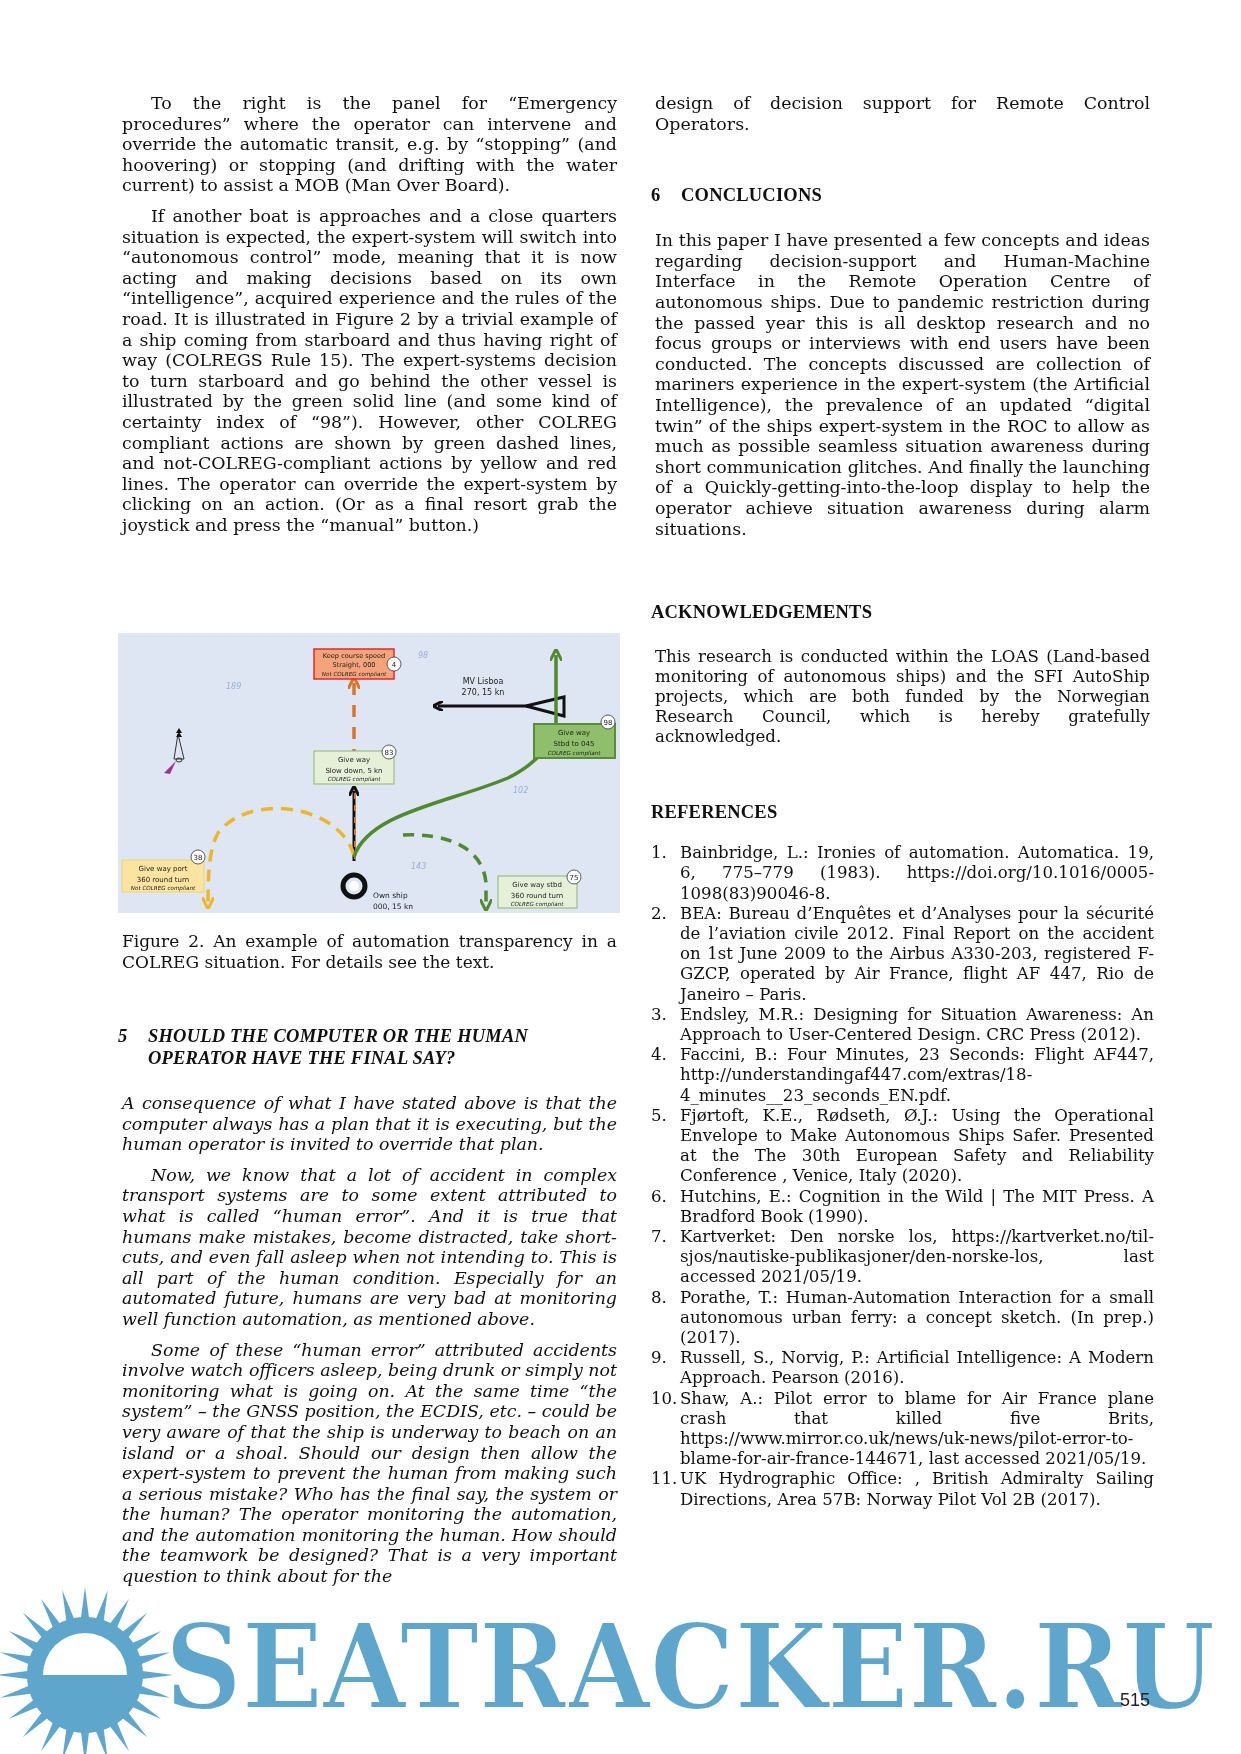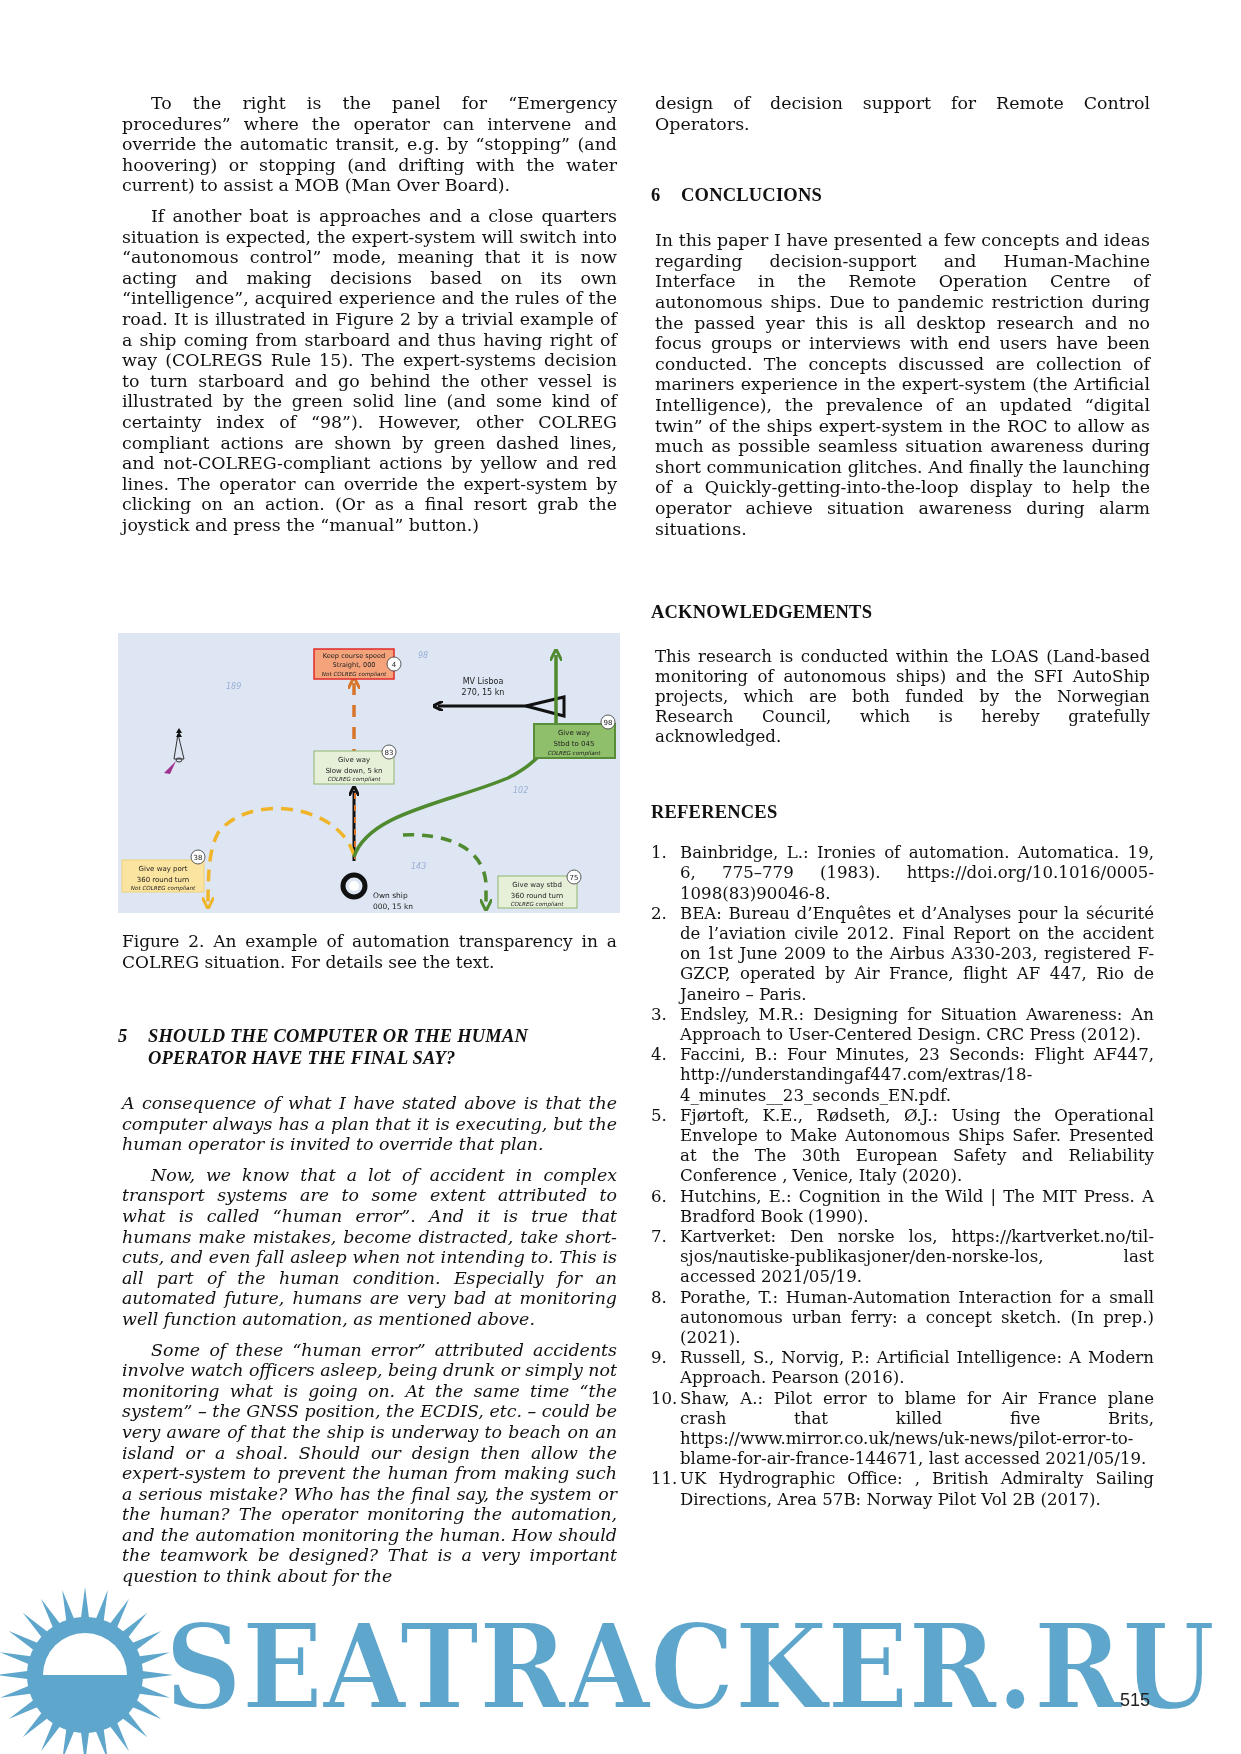--- a/index.html
+++ b/index.html
@@ -159,21 +159,21 @@
 
   <h2 class="heading" style="margin-top:54px;">REFERENCES</h2>
   <ol class="refs" style="margin-top:20px;" id="refs-list">
       <li><span class="rnum">1.</span><span>Bainbridge, L.: Ironies of automation. Automatica. 19, 6, 775–779 (1983). https://doi.org/10.1016/0005-1098(83)90046-8.</span></li>
       <li><span class="rnum">2.</span><span>BEA: Bureau d’Enquêtes et d’Analyses pour la sécurité de l’aviation civile 2012. Final Report on the accident on 1st June 2009 to the Airbus A330-203, registered F-GZCP, operated by Air France, flight AF 447, Rio de Janeiro – Paris.</span></li>
       <li><span class="rnum">3.</span><span>Endsley, M.R.: Designing for Situation Awareness: An Approach to User-Centered Design. CRC Press (2012).</span></li>
       <li><span class="rnum">4.</span><span>Faccini, B.: Four Minutes, 23 Seconds: Flight AF447, http://understandingaf447.com/extras/18-4_minutes__23_seconds_EN.pdf.</span></li>
       <li><span class="rnum">5.</span><span>Fjørtoft, K.E., Rødseth, Ø.J.: Using the Operational Envelope to Make Autonomous Ships Safer. Presented at the The 30th European Safety and Reliability Conference , Venice, Italy (2020).</span></li>
       <li><span class="rnum">6.</span><span>Hutchins, E.: Cognition in the Wild | The MIT Press. A Bradford Book (1990).</span></li>
       <li><span class="rnum">7.</span><span>Kartverket: Den norske los, https://kartverket.no/til-sjos/nautiske-publikasjoner/den-norske-los, last accessed 2021/05/19.</span></li>
-      <li><span class="rnum">8.</span><span>Porathe, T.: Human-Automation Interaction for a small autonomous urban ferry: a concept sketch. (In prep.) (2021).</span></li>
+      <li><span class="rnum">8.</span><span>Porathe, T.: Human-Automation Interaction for a small autonomous urban ferry: a concept sketch. (In prep.) (2017).</span></li>
       <li><span class="rnum">9.</span><span>Russell, S., Norvig, P.: Artificial Intelligence: A Modern Approach. Pearson (2016).</span></li>
       <li><span class="rnum">10.</span><span>Shaw, A.: Pilot error to blame for Air France plane crash that killed five Brits, https://www.mirror.co.uk/news/uk-news/pilot-error-to-blame-for-air-france-144671, last accessed 2021/05/19.</span></li>
       <li><span class="rnum">11.</span><span>UK Hydrographic Office: , British Admiralty Sailing Directions, Area 57B: Norway Pilot Vol 2B (2017).</span></li>
     </ol>
 </div>
 
 <svg class="watermark" viewBox="0 0 1241 174" xmlns="http://www.w3.org/2000/svg">
   <g transform="translate(85,95)">
     <g id="rays" fill="#5fa6cc">
         <path d="M49.75020826390129,-4.991670832341407 L88,0 L49.75020826390129,4.991670832341407 Z"></path>

